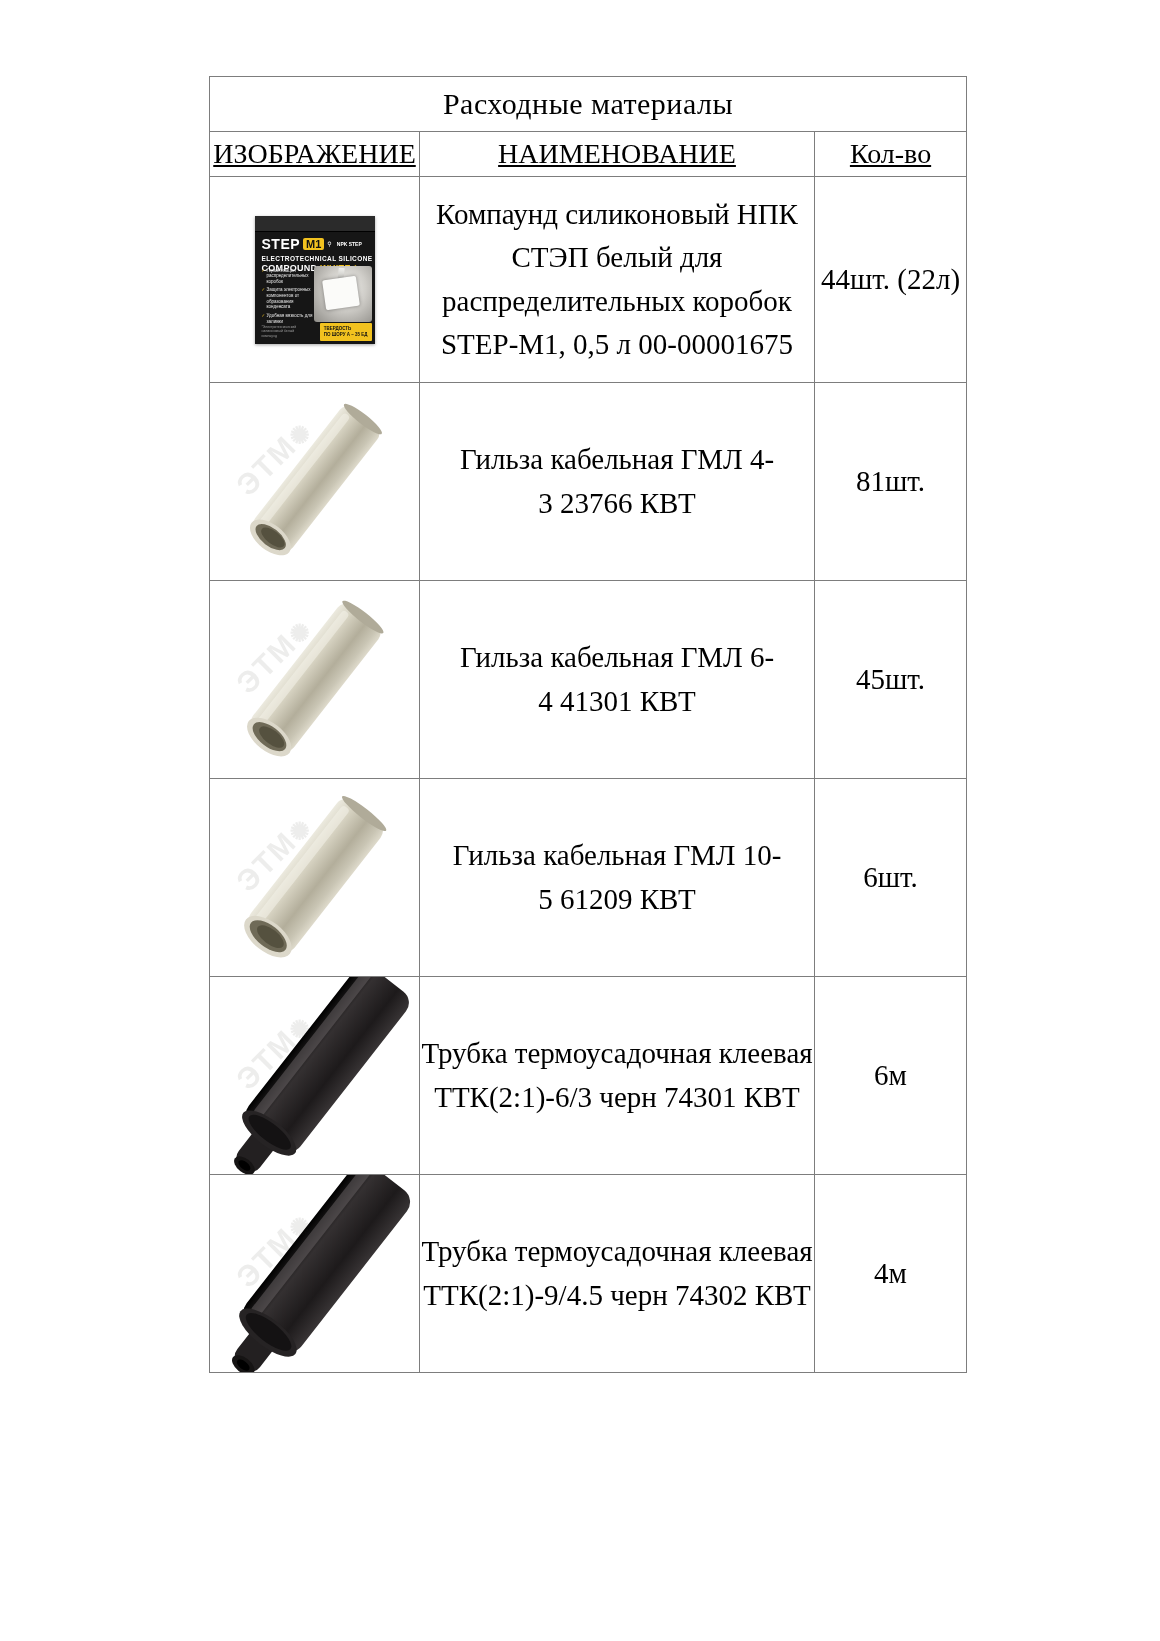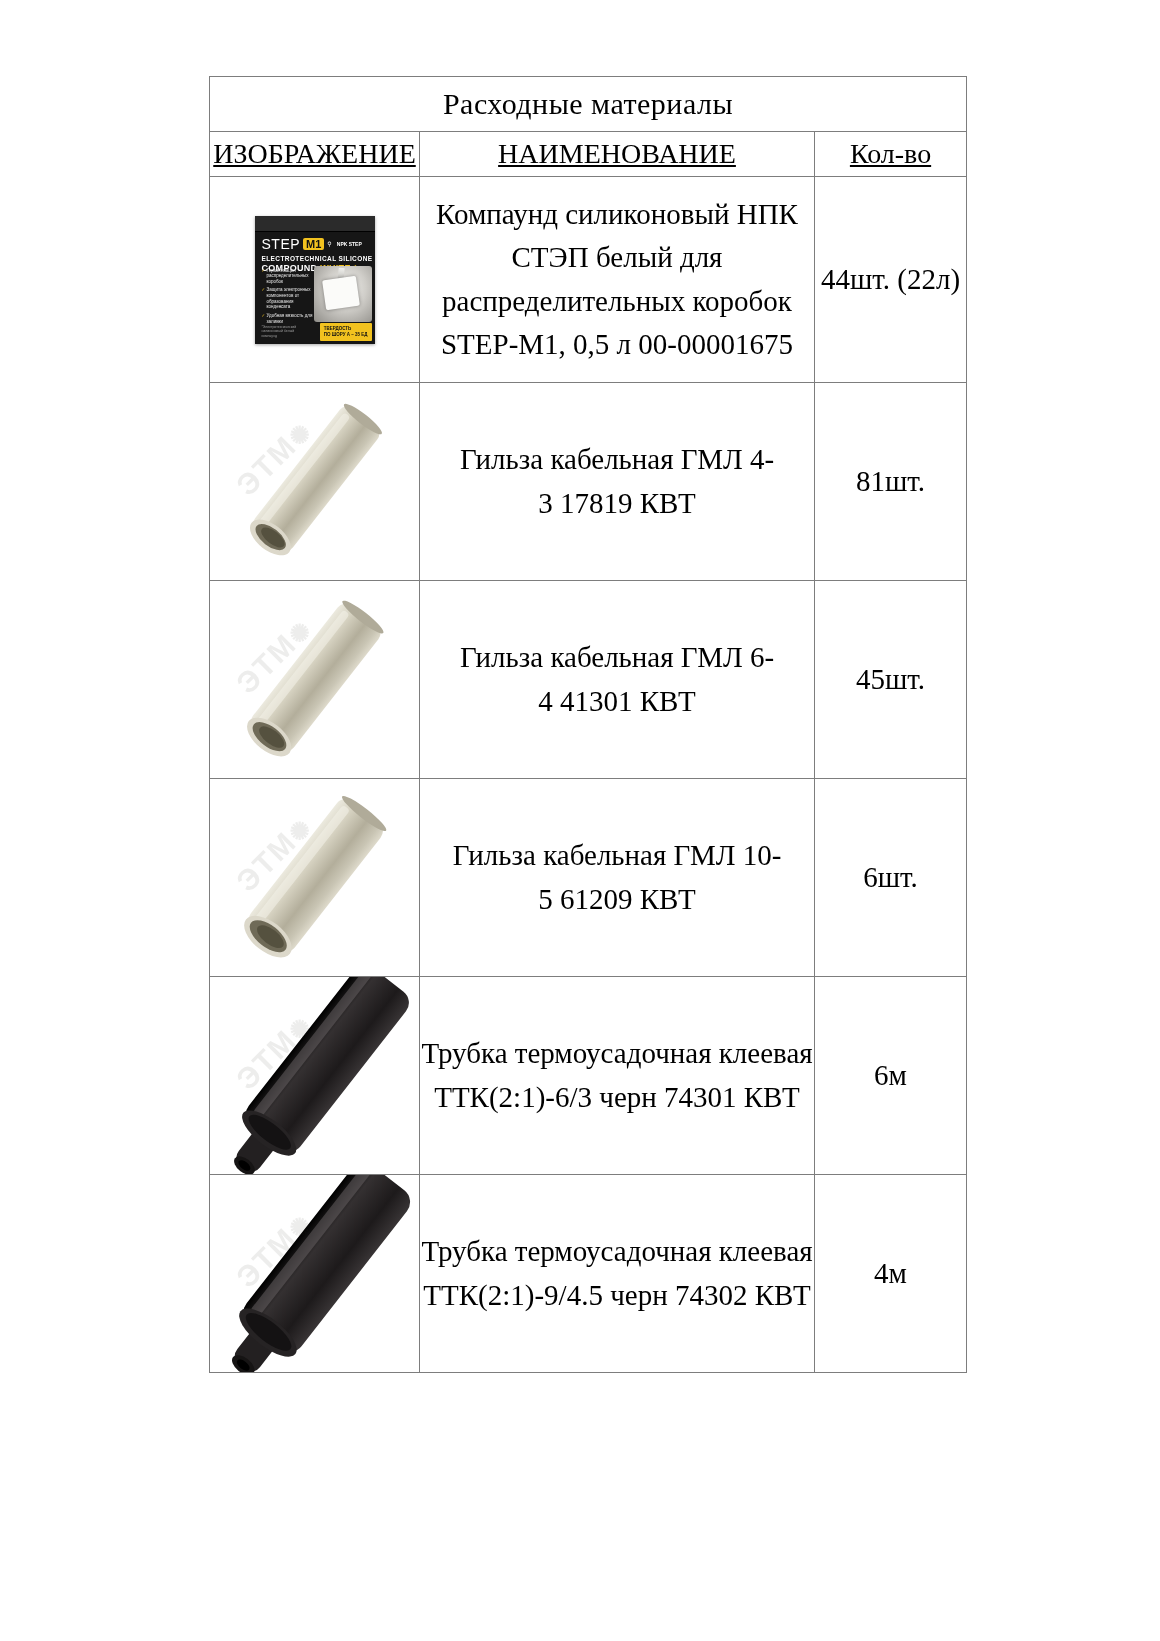--- a/index.html
+++ b/index.html
@@ -83,21 +83,21 @@
   }
   .step-box .flap{
     height:15px;background:#2b2b2b;
     border-bottom:1px solid #000;
   }
   .step-box .brand-row{
     display:flex;align-items:center;
     padding:4px 6px 1px 7px;gap:3px;
   }
   .step-box .brand{
-    color:#ffffff;font-weight:normal;font-size:14px;letter-spacing:0.5px;text-align:center;
+    color:#ffffff;font-weight:bold;font-size:14px;letter-spacing:0.5px;text-align:center;
   }
   .step-box .model{
     background:#f2c21f;color:#111111;font-weight:bold;
     font-size:11px;padding:0px 3px;border-radius:2px;
   }
   .step-box .maker{
     color:#ffffff;font-size:5px;font-weight:bold;margin-left:2px;white-space:nowrap;
   }
   .step-box .flame{font-size:6px;color:#ffffff;}
   .step-box .line1{
@@ -232,21 +232,21 @@
                 <rect x="38" y="79" width="140" height="8" rx="4" fill="#f4f2e9" opacity="0.55"></rect>
                 <ellipse cx="184" cy="98" rx="5" ry="24" fill="#b0ab99"></ellipse>
                 <ellipse cx="33" cy="98" rx="13" ry="24" fill="#dcd8ca"></ellipse>
                 <ellipse cx="33.5" cy="98" rx="9" ry="18" fill="#6f6a57"></ellipse>
                 <ellipse cx="34.5" cy="100" rx="6.5" ry="14" fill="#55513f"></ellipse>
               </g>
             </svg>
           </div>
         </td>
         <td class="name-cell">Гильза кабельная ГМЛ 4-
-3 17819 КВТ</td>
+3 23766 КВТ</td>
         <td class="qty-cell">81шт.</td>
       </tr>
 
       <tr class="data-row">
         <td class="img-cell">
           <div class="photo">
             <span class="watermark"><span>ЭТМ</span><span class="wm-swirl">✺</span></span>
             <svg viewBox="0 0 210 197">
               <g transform="rotate(-52 105 98)">
                 <rect x="28" y="72" width="158" height="52" rx="10" fill="url(#metal)"></rect>

